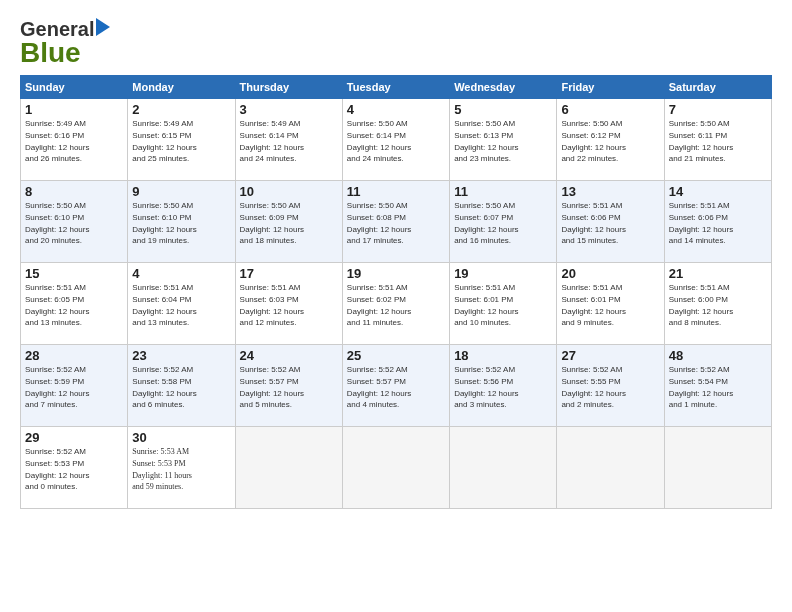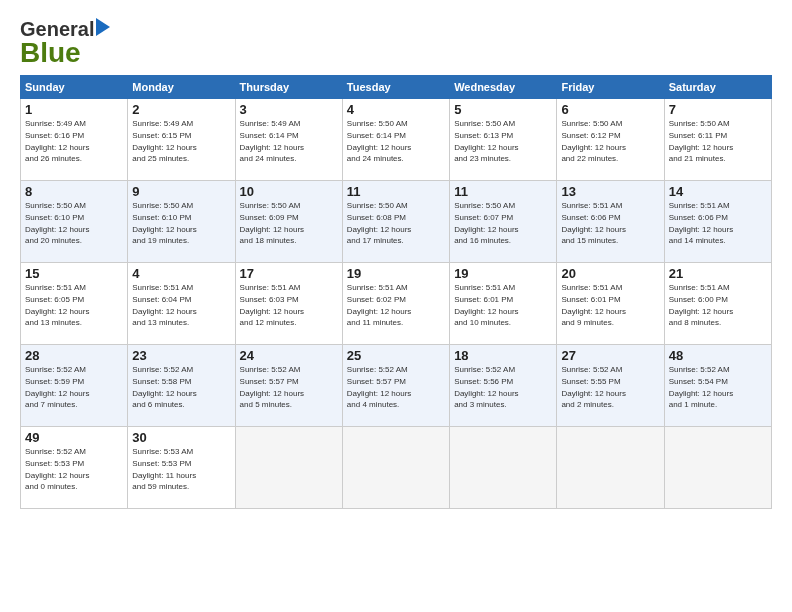--- a/index.html
+++ b/index.html
@@ -238,25 +238,25 @@
           <td class="alt-row"><span class="day-num">27</span><span class="day-detail" style="white-space: pre-line;">Sunrise: 5:52 AM
 Sunset: 5:55 PM
 Daylight: 12 hours
 and 2 minutes.</span></td>
           <td class="alt-row"><span class="day-num">48</span><span class="day-detail" style="white-space: pre-line;">Sunrise: 5:52 AM
 Sunset: 5:54 PM
 Daylight: 12 hours
 and 1 minute.</span></td>
         </tr>
         <tr>
-          <td><span class="day-num">49</span><span class="day-detail" style="white-space: pre-line;">Sunrise: 5:52 AM
+          <td><span class="day-num">29</span><span class="day-detail" style="white-space: pre-line;">Sunrise: 5:52 AM
 Sunset: 5:53 PM
 Daylight: 12 hours
 and 0 minutes.</span></td>
-          <td><span class="day-num">30</span><span class="day-detail" style="white-space: pre-line;">Sunrise: 5:53 AM
+          <td><span class="day-num">30</span><span class="day-detail" style="white-space: pre-line; font-family: Liberation Serif, serif;">Sunrise: 5:53 AM
 Sunset: 5:53 PM
 Daylight: 11 hours
 and 59 minutes.</span></td>
           <td class="empty"></td>
           <td class="empty"></td>
           <td class="empty"></td>
           <td class="empty"></td>
           <td class="empty"></td>
         </tr>
       </tbody>

